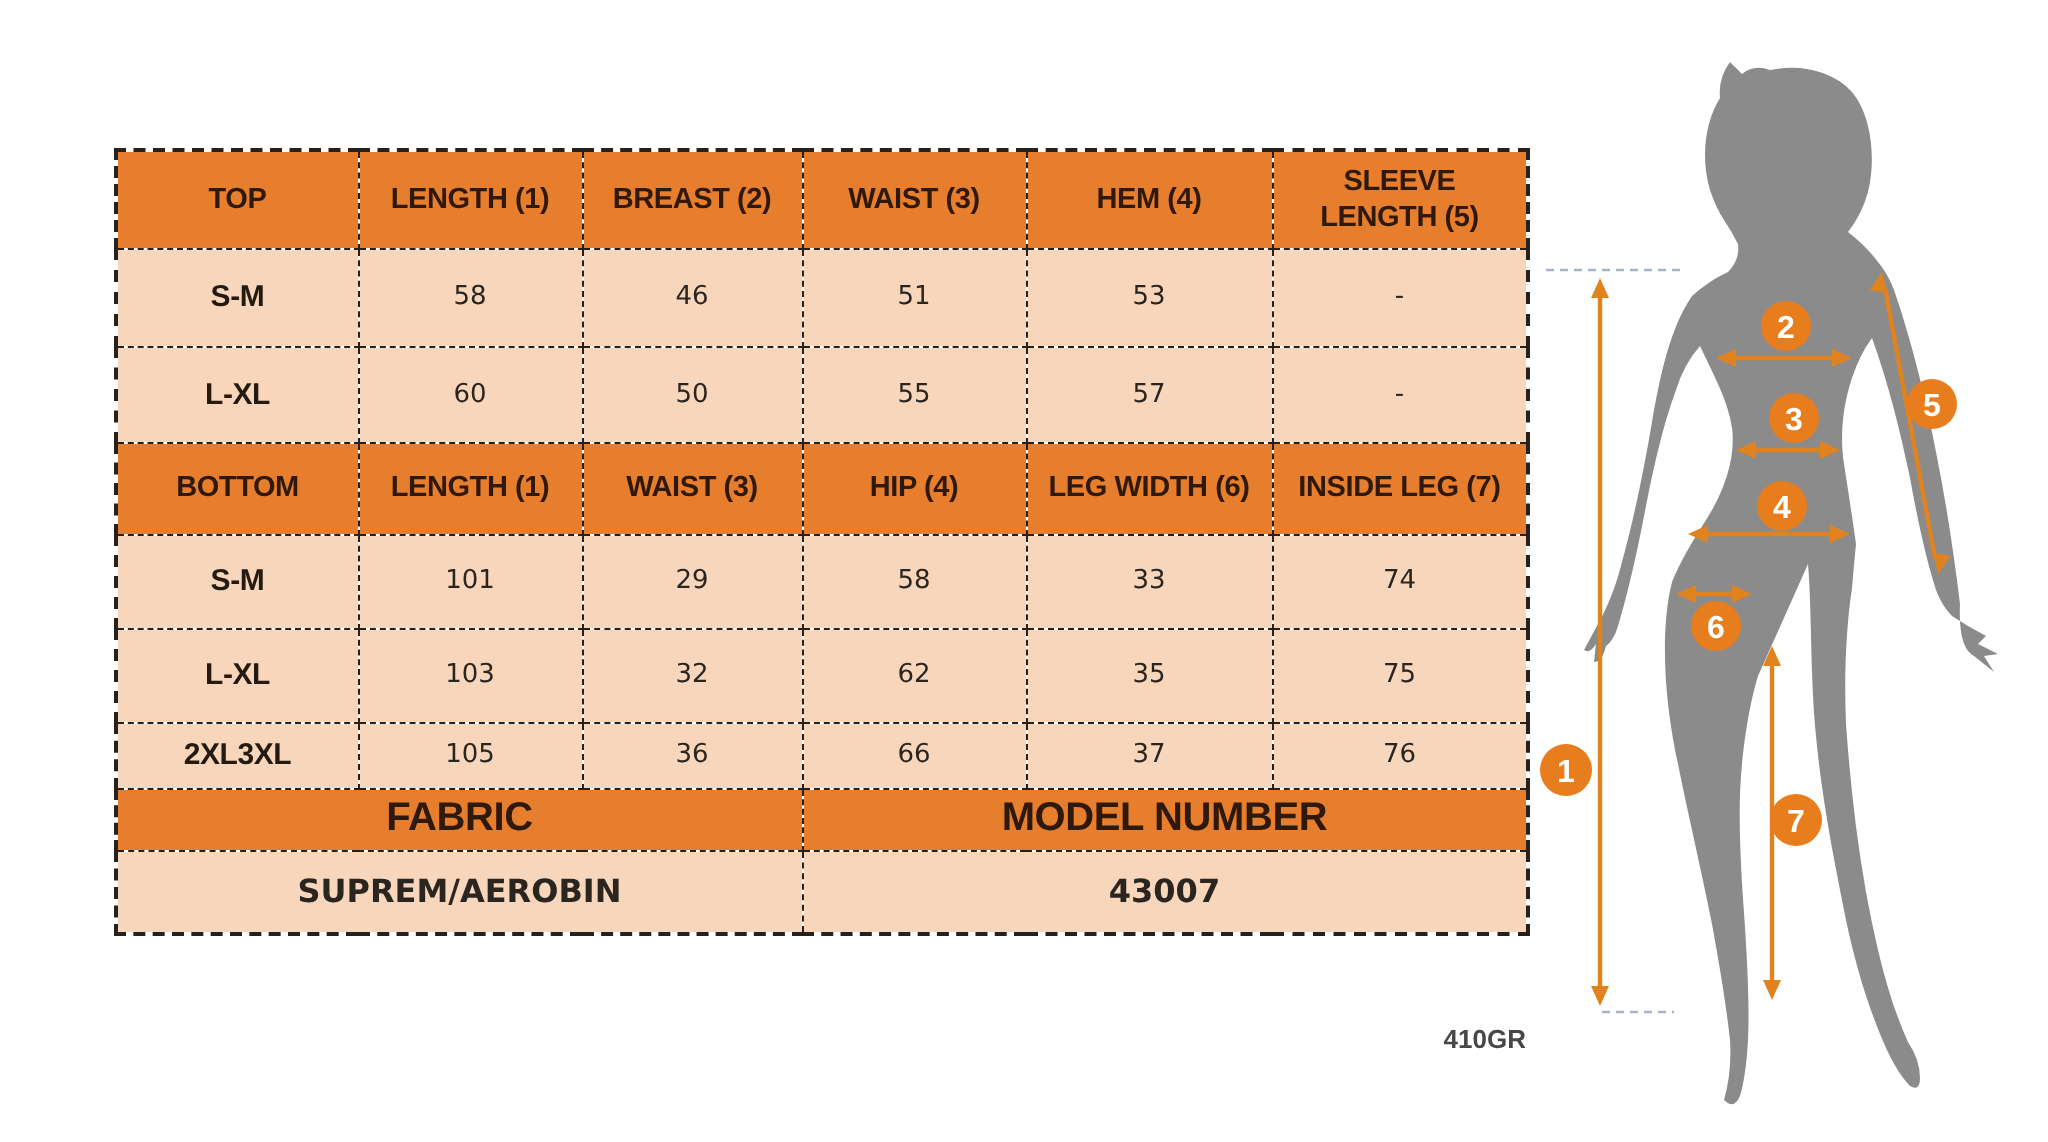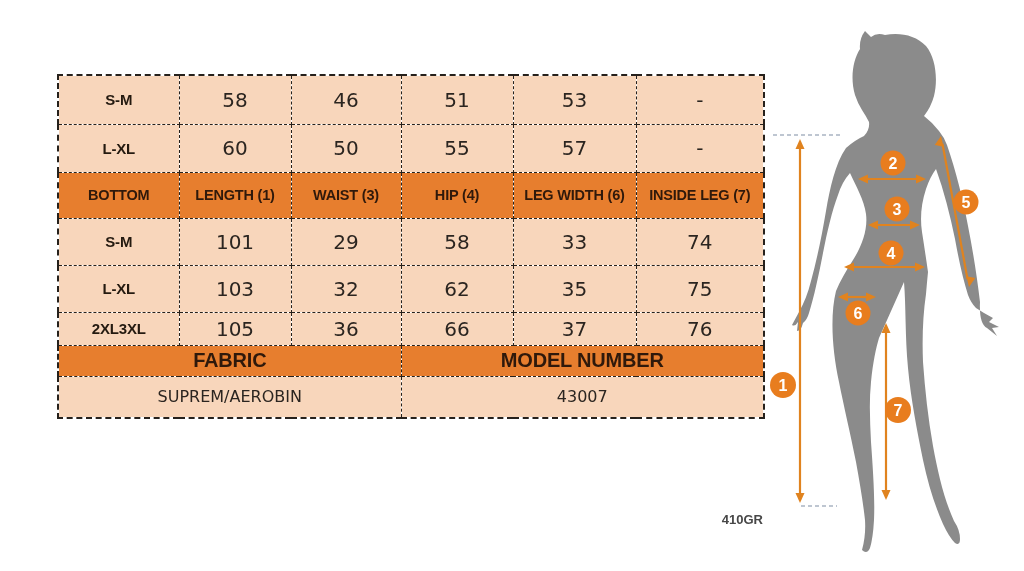--- a/index.html
+++ b/index.html
@@ -20,25 +20,25 @@
   .hd{
     background:#E77E2E;color:#2F190B;
     font-weight:bold;font-size:14.5px;letter-spacing:-0.2px;line-height:1.25;
   }
   .lbl{
     background:#F8D6BB;color:#241A10;
     font-weight:bold;font-size:15px;letter-spacing:-0.2px;margin-top:44px;
   }
   .val{
     background:#F8D6BB;color:#2B2520;
-    font-family:"DejaVu Sans",sans-serif;font-size:20px;font-weight:400;
+    font-family:"DejaVu Sans",sans-serif;font-size:13px;font-weight:400;
   }
   .val-wide{
     background:#F8D6BB;color:#2B2520;
-    font-family:"DejaVu Sans",sans-serif;font-size:16px;font-weight:400;margin-left:12px;
+    font-family:"DejaVu Sans",sans-serif;font-size:16px;font-weight:700;margin-left:12px;
   }
   tr.r-head{height:49px;} tr.r1{height:49px;} tr.r2{height:48px;} tr.r3{height:47px;}
   tr.r-head2{height:46px;} tr.r4{height:47px;} tr.r5{height:47px;} tr.r6{height:33px;}
   tr.r-fab{height:31px;} tr.r-fabval{height:42px;}
   tr.r-fab .hd{font-size:20px;}
   .footnote{
     position:absolute;left:700px;top:512px;width:63px;
     text-align:right;font-size:13px;font-weight:bold;color:#474747;
     font-family:"Liberation Sans",sans-serif;
   }
@@ -56,20 +56,28 @@
   <table class="size-chart">
     <colgroup>
       <col style="width:121px">
         <col style="width:112px">
         <col style="width:110px">
       <col style="width:112px">
         <col style="width:123px">
         <col style="width:128px">
     </colgroup>
     <tbody>
+      <tr class="r-head">
+        <th class="hd">TOP</th>
+        <th class="hd">LENGTH (1)</th>
+        <th class="hd">BREAST (2)</th>
+        <th class="hd">WAIST (3)</th>
+        <th class="hd">HEM (4)</th>
+        <th class="hd">SLEEVE LENGTH (5)</th>
+      </tr>
       <tr class="r1">
         <td class="lbl">S-M</td>
         <td class="val">58</td>
         <td class="val">46</td>
         <td class="val">51</td>
         <td class="val">53</td>
         <td class="val">-</td>
       </tr>
       <tr class="r2">
         <td class="lbl">L-XL</td>

